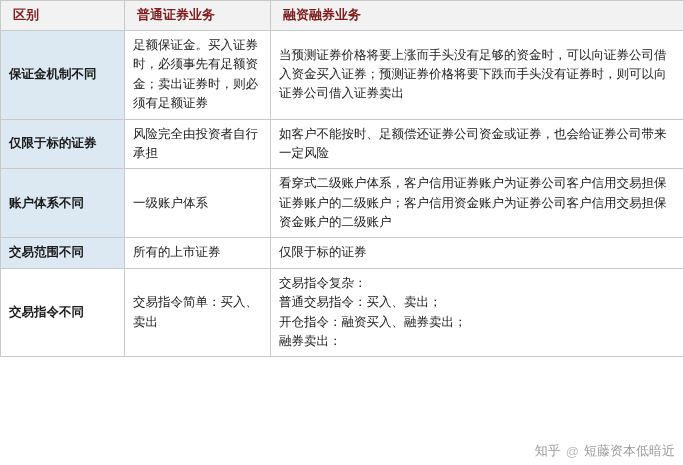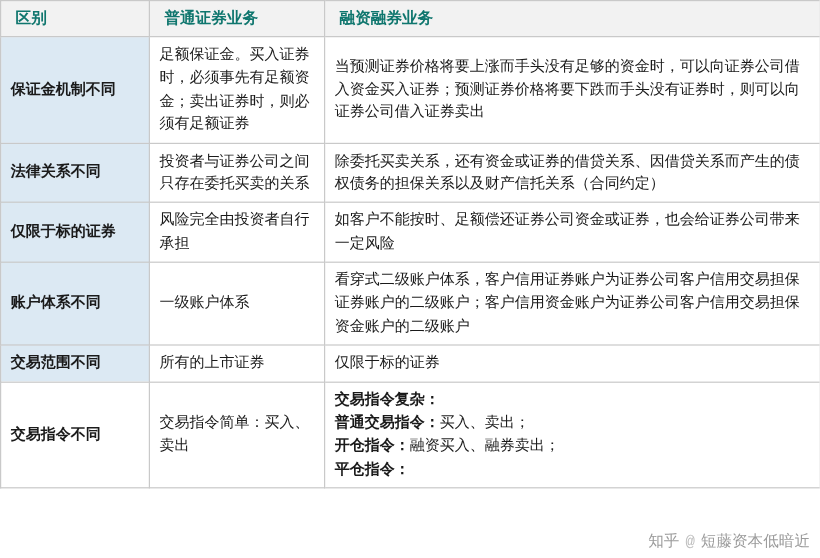--- a/index.html
+++ b/index.html
@@ -34,21 +34,21 @@
     text-align: left;
   }
   
   tr.head th {
     background: #f2f2f2;
     font-weight: bold;
     font-size: 13px;
     height: 30px;
     padding-top: 4px;
     padding-bottom: 4px;
-    color: #0f766e;
+    color: #7f1d1d;
   }
   tr.head th.h0 { text-align: left; padding-left: 12px; }
   tr.head th.h1 { text-align: left; padding-left: 12px; }
   tr.head th.h2 { text-align: left; padding-left: 12px; }
 
   
   td.cat {
     background: #dce9f3;
     font-weight: bold;
     text-align: left;
@@ -58,32 +58,32 @@
     margin-top: 32px;
   }
   td.cat.plain { background: #ffffff; }
   td.mid {
     text-align: center;
     padding-left: 10px;
     padding-right: 10px;
   }
   td.mid.left { text-align: left; font-family: Liberation Serif, serif; }
   td.desc { text-align: left; }
-  .b { font-weight: bold; }
+  .b { font-weight: normal; }
 
   .wm {
     position: absolute;
     right: 8px;
     bottom: 5px;
     font-size: 13px;
     color: #9b9b9b;
     display: flex;
     align-items: center;
     gap: 5px;
-    font-family: Liberation Mono, monospace;
+    font-family: Liberation Sans, sans-serif;
   }
   .wm .zh-logo {
     font-size: 13px;
     color: #9b9b9b;
     letter-spacing: 0px;
   }
   .wm .zh-sep { color: #bdbdbd; }
   .lastrow td { border-bottom: 1px solid #c9c9c9; }
   .cmd-line { display: block; }
 </style>
@@ -104,25 +104,20 @@
         <th class="h1">普通证券业务</th>
         <th class="h2">融资融券业务</th>
       </tr>
 
       <tr>
         <td class="cat">保证金机制不同</td>
         <td class="mid">足额保证金。买入证券时，必须事先有足额资金；卖出证券时，则必须有足额证券</td>
         <td class="desc">当预测证券价格将要上涨而手头没有足够的资金时，可以向证券公司借入资金买入证券；预测证券价格将要下跌而手头没有证券时，则可以向证券公司借入证券卖出</td>
       </tr>
 
-      <tr>
-        <td class="cat">法律关系不同</td>
-        <td class="mid">投资者与证券公司之间只存在委托买卖的关系</td>
-        <td class="desc">除委托买卖关系，还有资金或证券的借贷关系、因借贷关系而产生的债权债务的担保关系以及财产信托关系（合同约定）</td>
-      </tr>
 
       <tr>
         <td class="cat">仅限于标的证券</td>
         <td class="mid">风险完全由投资者自行承担</td>
         <td class="desc">如客户不能按时、足额偿还证券公司资金或证券，也会给证券公司带来一定风险</td>
       </tr>
 
       <tr>
         <td class="cat">账户体系不同</td>
         <td class="mid">一级账户体系</td>
@@ -135,21 +130,21 @@
         <td class="desc">仅限于标的证券</td>
       </tr>
 
       <tr class="lastrow">
         <td class="cat plain">交易指令不同</td>
         <td class="mid">交易指令简单：买入、卖出</td>
         <td class="desc">
           <span class="cmd-line"><span class="b">交易指令复杂：</span><span></span></span>
           <span class="cmd-line"><span class="b">普通交易指令：</span><span>买入、卖出；</span></span>
           <span class="cmd-line"><span class="b">开仓指令：</span><span>融资买入、融券卖出；</span></span>
-          <span class="cmd-line"><span class="b">平仓指令：</span><span></span></span>
+          <span class="cmd-line"><span class="b">融券卖出：</span><span></span></span>
         </td>
       </tr>
     </tbody>
   </table>
 
   <div class="wm">
     <span class="zh-logo">知乎</span>
     <span class="zh-sep">@</span>
     <span>短藤资本低暗近</span>
   </div>

